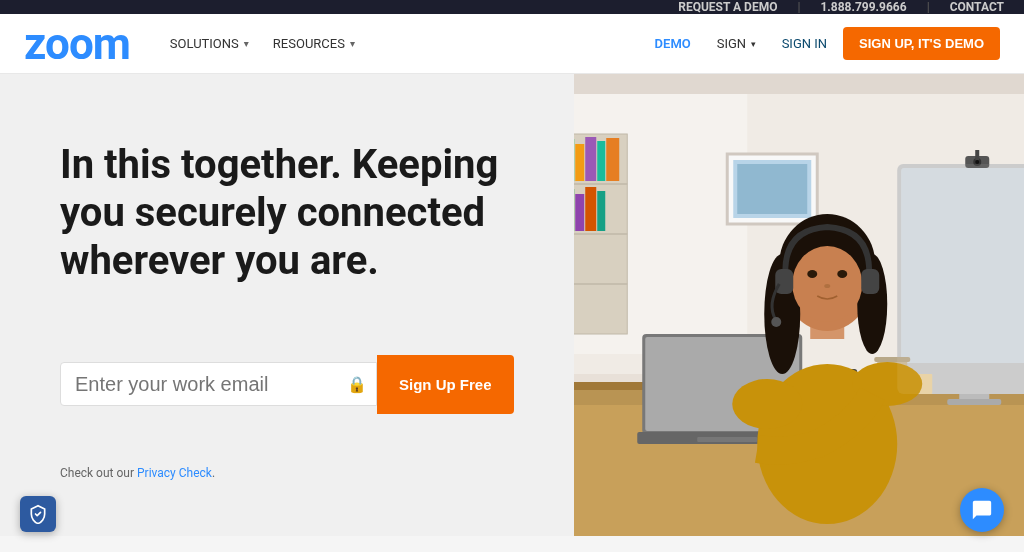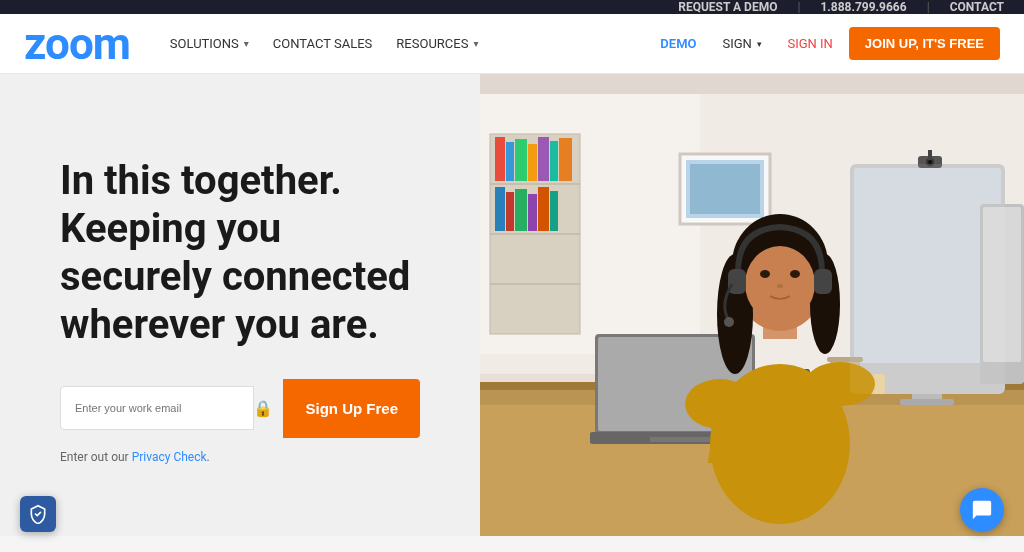--- a/index.html
+++ b/index.html
@@ -76,21 +76,21 @@
       color: #333;
       text-decoration: none;
       padding: 6px 10px;
       cursor: pointer;
       white-space: nowrap;
       display: flex;
       align-items: center;
       gap: 3px;
     }
     .nav-btn.join { color: #2d8cff; font-weight: 600; }
-    .nav-btn.signin { color: #ef4444; }
+    .nav-btn.signin { color: #0c4a6e; }
     .nav-signup-btn {
       background: #f56800;
       color: #fff;
       border: none;
       border-radius: 4px;
       padding: 9px 16px;
       font-size: 13px;
       font-weight: 600;
       cursor: pointer;
       white-space: nowrap;
@@ -104,41 +104,42 @@
       position: relative;
       overflow: hidden;
     }
     .hero-left {
       flex: 0 0 480px;
       padding: 50px 60px 40px 60px;
       display: flex;
       flex-direction: column;
       justify-content: center;
       background: #f0f0f0;
+      gap: 40px;
     }
     .hero-headline {
       font-size: 40px;
       font-weight: 700;
       color: #1a1a1a;
       line-height: 1.2;
       margin-bottom: 30px;
     }
     .email-form {
       display: flex;
       align-items: center;
       gap: 0;
       margin-bottom: 12px;
     }
     .email-input {
       flex: 1;
       height: 44px;
       border: 1px solid #ddd;
       border-radius: 4px 0 0 4px;
       padding: 0 36px 0 14px;
-      font-size: 11px;
+      font-size: 20px;
       color: #999;
       outline: none;
       background: #fff;
     }
     .email-input-wrapper {
       position: relative;
       flex: 1;
     }
     .email-input-icon {
       position: absolute;
@@ -235,57 +236,54 @@
   <span class="utility-divider">|</span>
   <a>CONTACT</a>
 </div>
 
 <nav class="main-nav">
   <div class="logo">zoom</div>
   <div class="nav-links">
     <a class="nav-link">
       <span>SOLUTIONS</span>
       <span class="chevron dropdown-arrow">▾</span>
-    </a>
-    <a class="nav-link">
-      <span>CONTACT SALES</span>
     </a>
     <a class="nav-link">
       <span>RESOURCES</span>
       <span class="chevron dropdown-arrow">▾</span>
     </a>
   </div>
   <div class="nav-right">
     <a class="nav-btn join">
       <span>DEMO</span>
     </a>
     <a class="nav-btn">
       <span>SIGN</span>
       <span class="dropdown-arrow">▾</span>
     </a>
     <a class="nav-btn signin">
       <span>SIGN IN</span>
     </a>
-    <button class="nav-signup-btn">JOIN UP, IT'S FREE</button>
+    <button class="nav-signup-btn">SIGN UP, IT'S DEMO</button>
   </div>
 </nav>
 
 <div class="hero">
 
   <div class="hero-left">
     <h1 class="hero-headline">In this together. Keeping you securely connected wherever you are.</h1>
     <div class="email-form">
       <div class="email-input-wrapper">
         <input class="email-input" type="email" placeholder="Enter your work email" style="">
         <span class="email-input-icon">🔒</span>
       </div>
       <button class="signup-btn">Sign Up Free</button>
     </div>
     <p class="privacy-text">
-      <span>Enter out our </span><a>Privacy Check</a><span>.</span>
+      <span>Check out our </span><a>Privacy Check</a><span>.</span>
     </p>
   </div>
 
   <div class="hero-right">
     
     <svg width="100%" height="100%" viewBox="0 0 544 462" preserveAspectRatio="xMidYMid slice">
 
       <rect width="544" height="462" fill="#e8e0d8"></rect>
 
       <rect width="544" height="300" fill="#f0ebe5"></rect>

